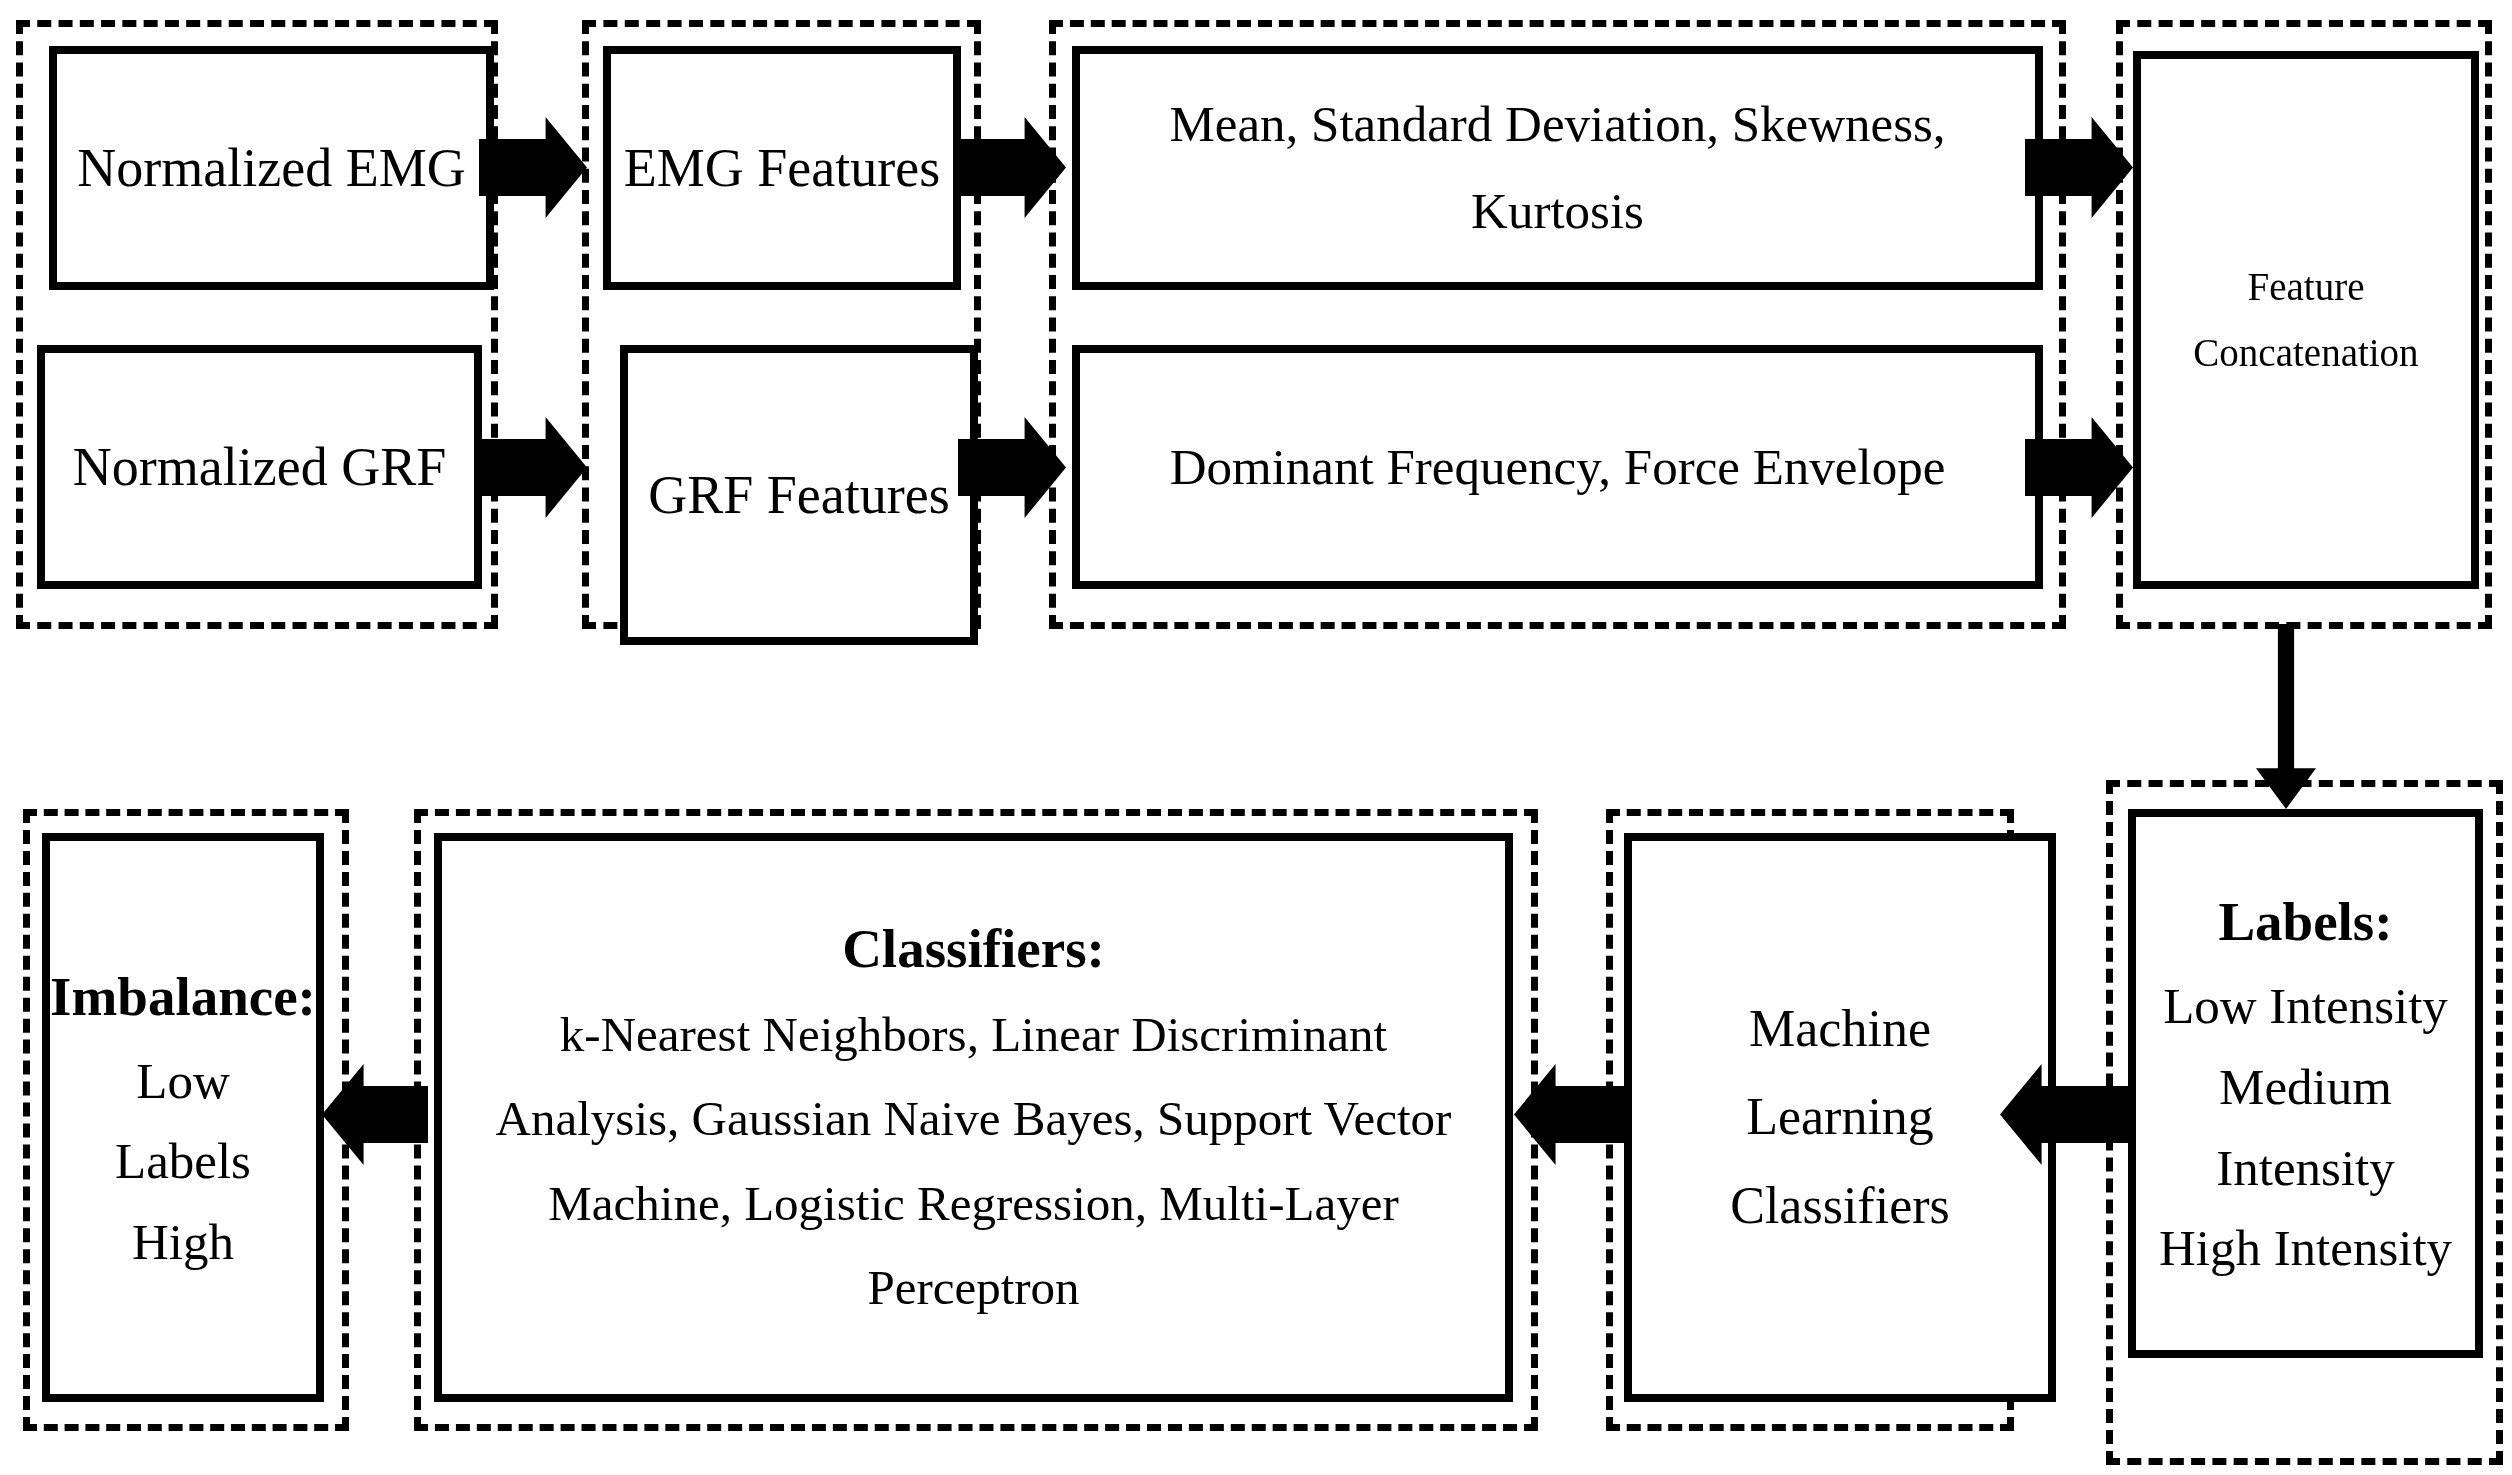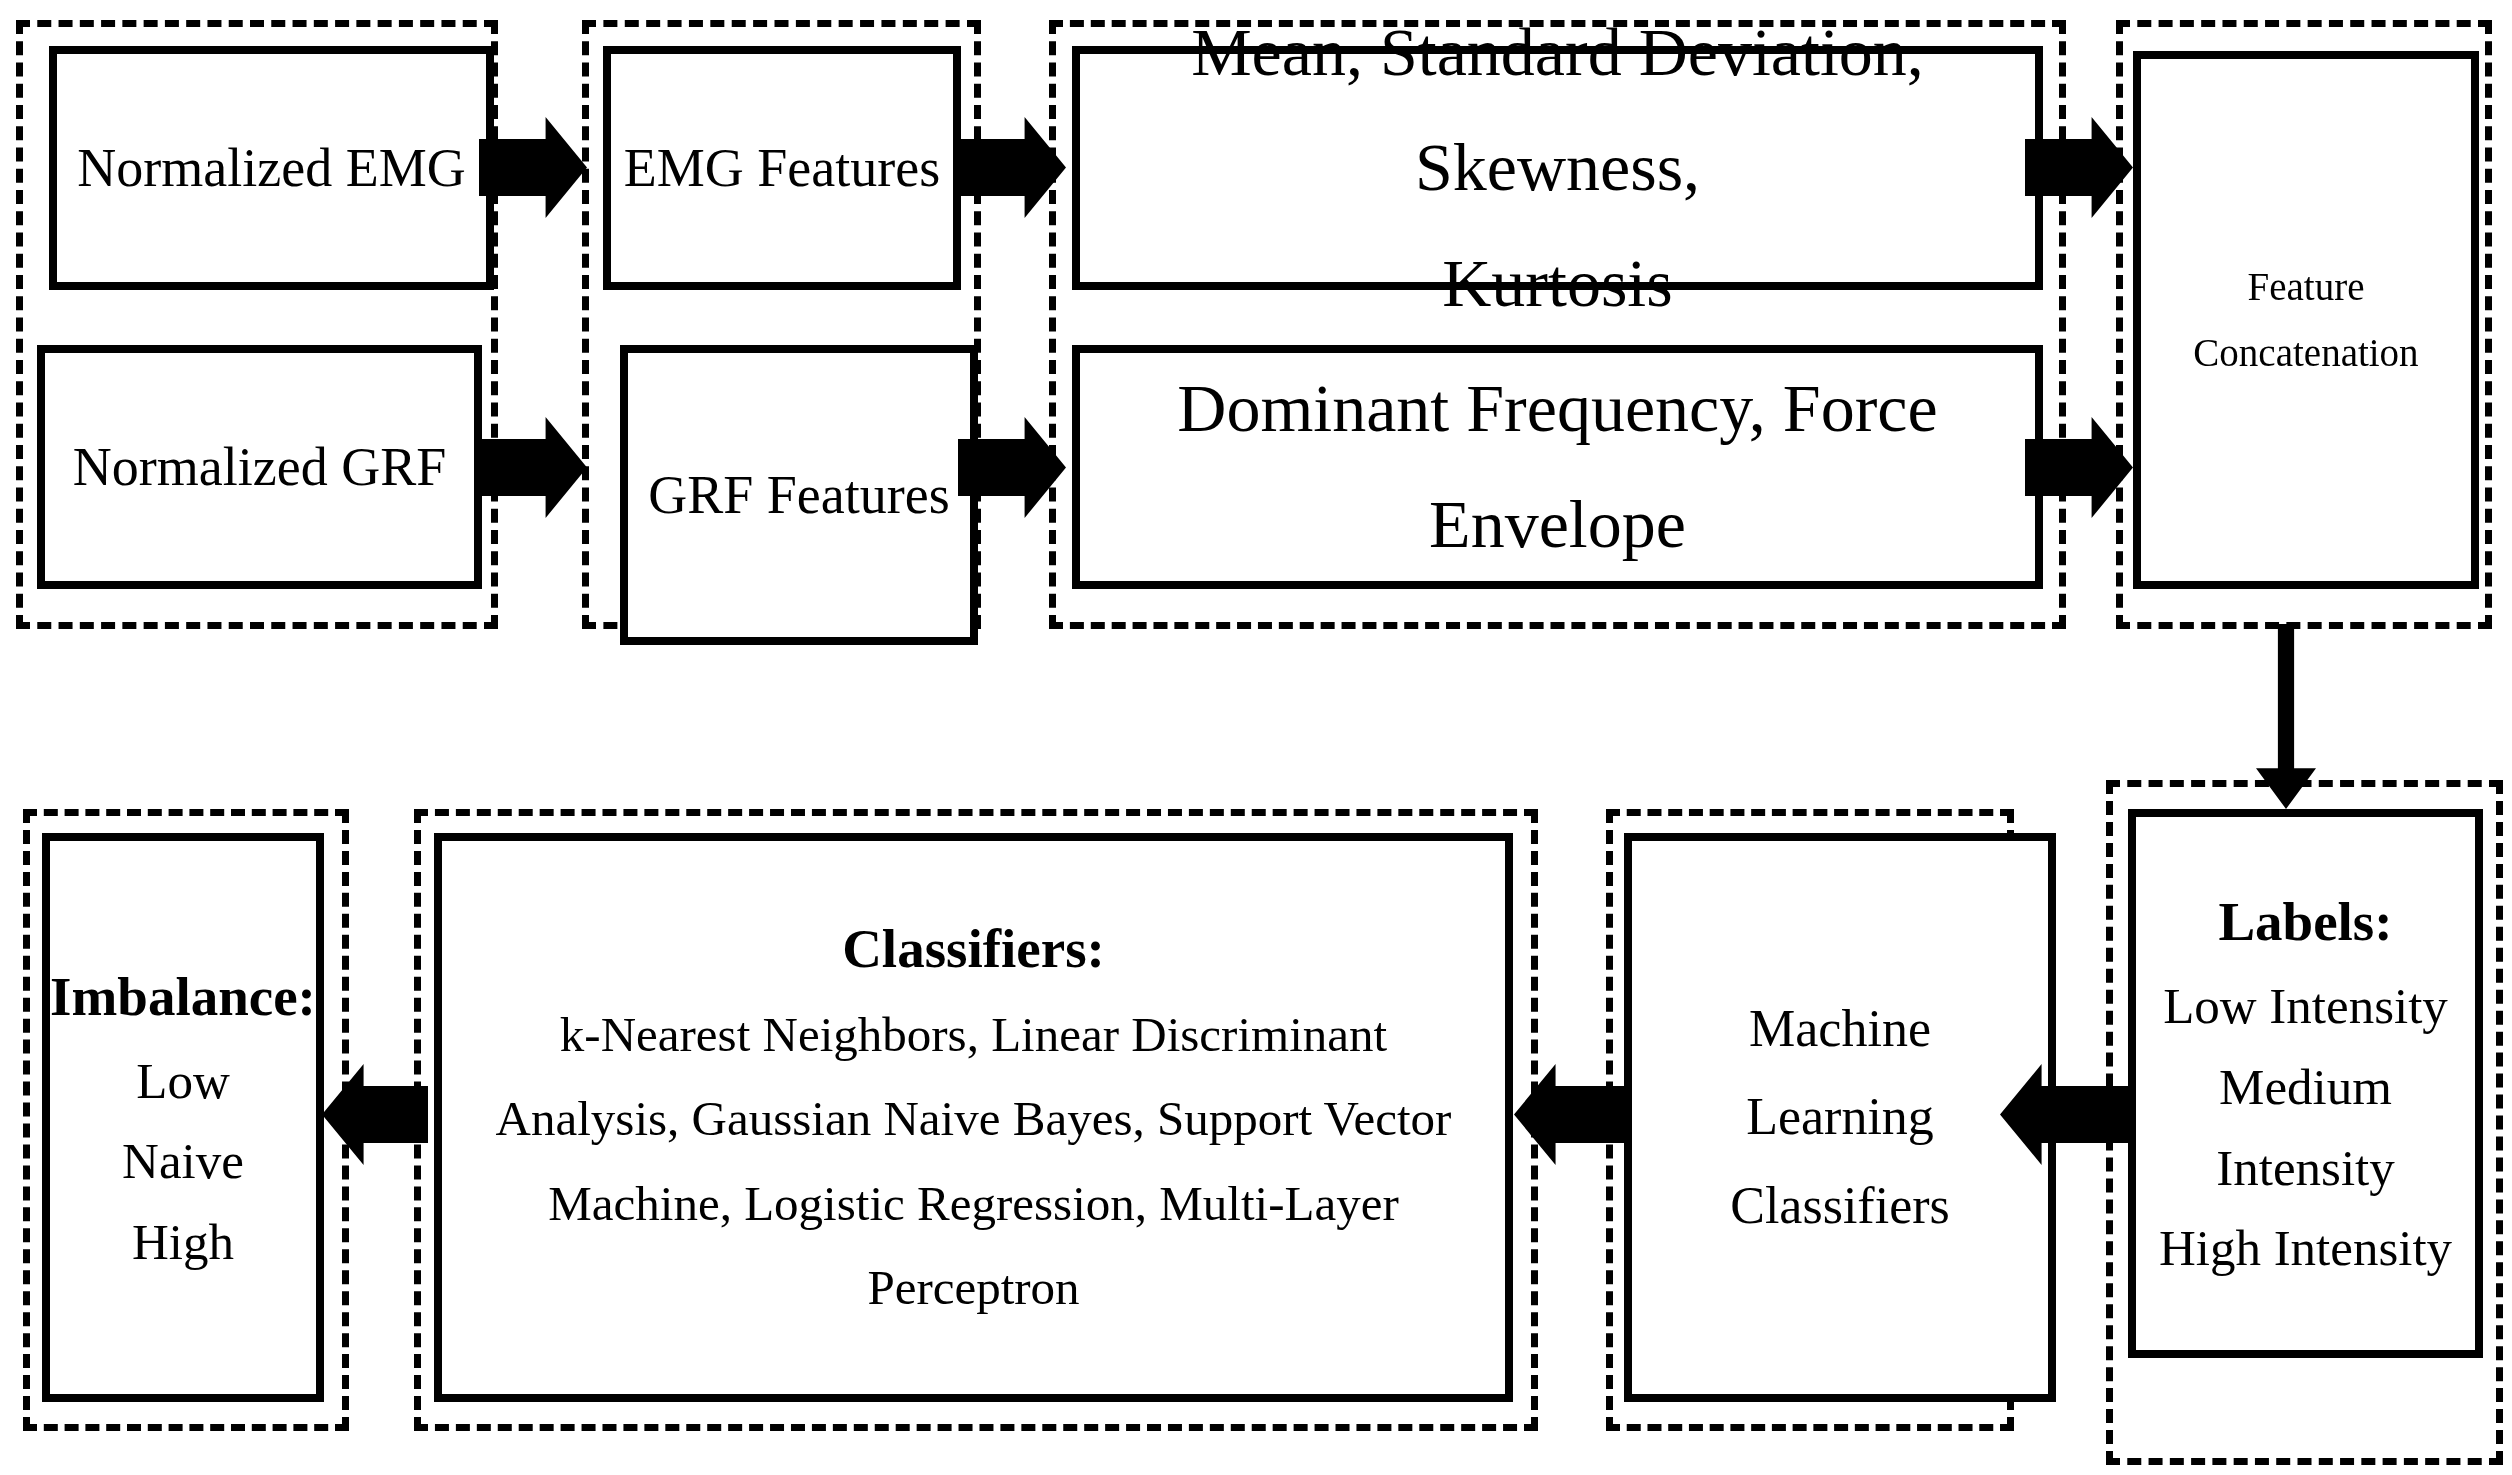--- a/index.html
+++ b/index.html
@@ -11,21 +11,21 @@
   .dashed { position:absolute; border:7.3px dashed var(--ink); box-sizing:border-box; }
   .box    { position:absolute; border:8.1px solid var(--ink); box-sizing:border-box;
             background:var(--bg); display:flex; flex-direction:column;
             align-items:center; justify-content:center; text-align:center;
             white-space:pre-line; }
   .arrow  { position:absolute; }
   .arrow svg { display:block; width:100%; height:100%; }
   .arrow polygon { fill:var(--ink); }
 
   .t-lg   { font-size:54px; line-height:1.45; }
-  .t-list { font-size:68px; line-height:1.7; }
+  .t-list { font-size:51px; line-height:1.7; }
   .t-concat { font-size:39px; line-height:1.7; }
   .t-ml   { font-size:52px; line-height:1.7; }
   .t-head { font-size:55px; font-weight:bold; line-height:1.6; }
   .t-body { font-size:51px; line-height:1.58; }
   .t-clf-body { font-size:49px; line-height:1.72; }
 </style>
 </head>
 <body>
 
 <div class="canvas">
@@ -86,21 +86,21 @@
   </div>
 
   <div class="dashed" style="left:23px; top:809px; width:326px; height:622px;"></div>
   <div class="dashed" style="left:414px; top:809px; width:1124px; height:622px;"></div>
   <div class="dashed" style="left:1606px; top:809px; width:408px; height:622px;"></div>
   <div class="dashed" style="left:2106px; top:780px; width:397px; height:685px;"></div>
 
   <div class="box" style="left:42px; top:833px; width:282px; height:569px;">
     <div class="t-head">Imbalance:</div>
     <div class="t-body">Low
-Naive
+Labels
 High</div>
   </div>
 
   <div class="box" style="left:434px; top:833px; width:1079px; height:569px;">
     <div class="t-head">Classifiers:</div>
     <div class="t-clf-body">k-Nearest Neighbors, Linear Discriminant
 Analysis, Gaussian Naive Bayes, Support Vector
 Machine, Logistic Regression, Multi-Layer
 Perceptron</div>
   </div>

